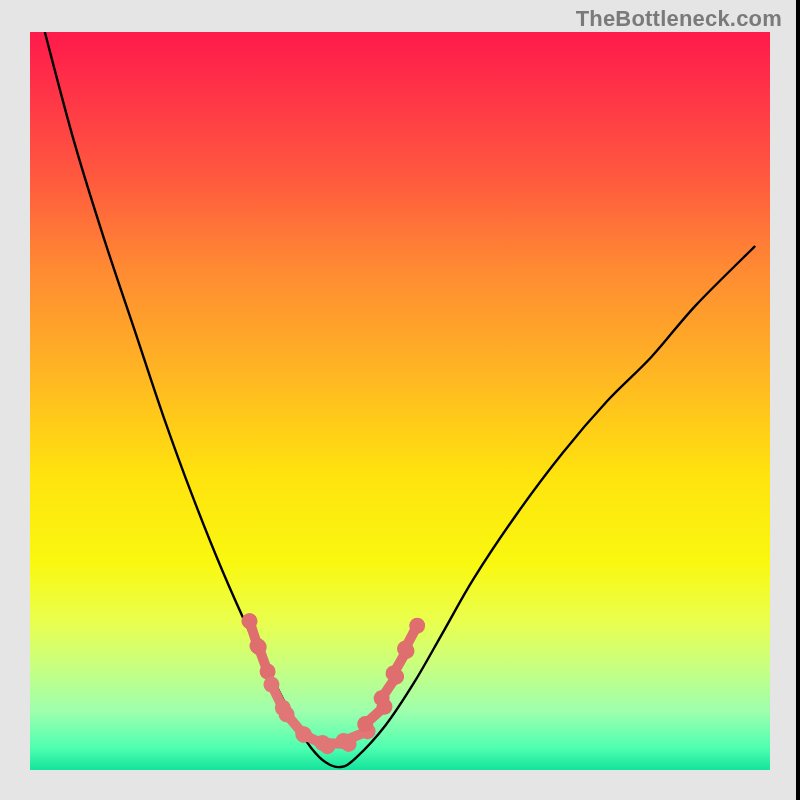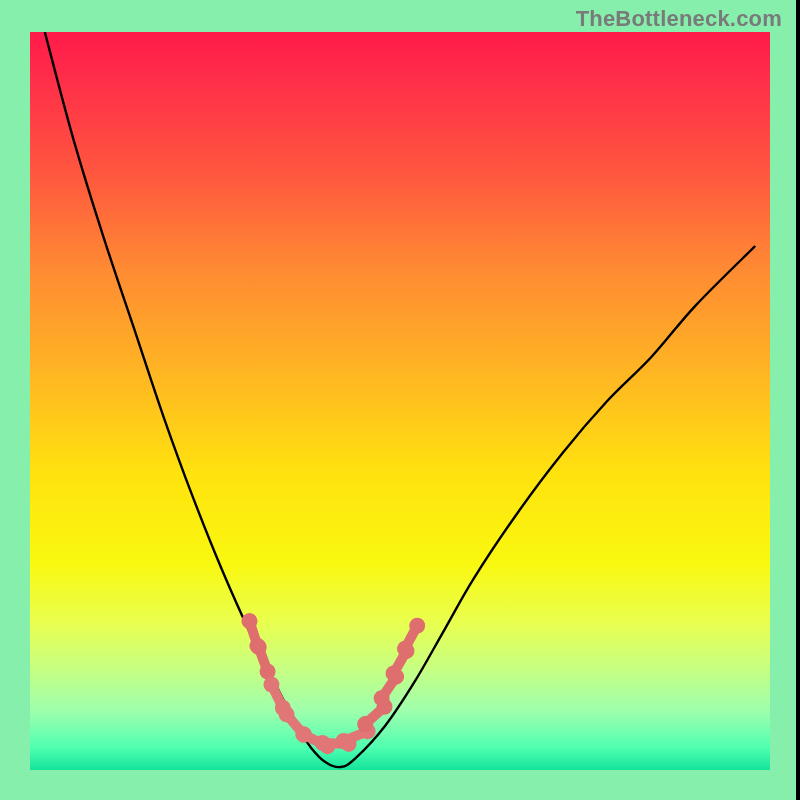--- a/index.html
+++ b/index.html
@@ -1,16 +1,16 @@
 <!DOCTYPE html>
 <html><head>
 <meta charset="utf-8">
 <style>
 html,body{margin:0;padding:0;width:800px;height:800px;background:#000;overflow:hidden}
-.frame{position:absolute;left:0;top:0;width:796px;height:800px;background:#86efac}
+.frame{position:absolute;left:0;top:0;width:796px;height:800px;background:#e5e5e5}
 .plot{position:absolute;left:30px;top:32px;width:740px;height:738px;
   background:linear-gradient(to bottom,
     #ff1a4a 0%,
     #ff3348 8%,
     #ff5a3e 20%,
     #ff8a33 32%,
     #ffb523 46%,
     #ffe30e 60%,
     #f9f810 72%,
     #e9ff4f 80%,

